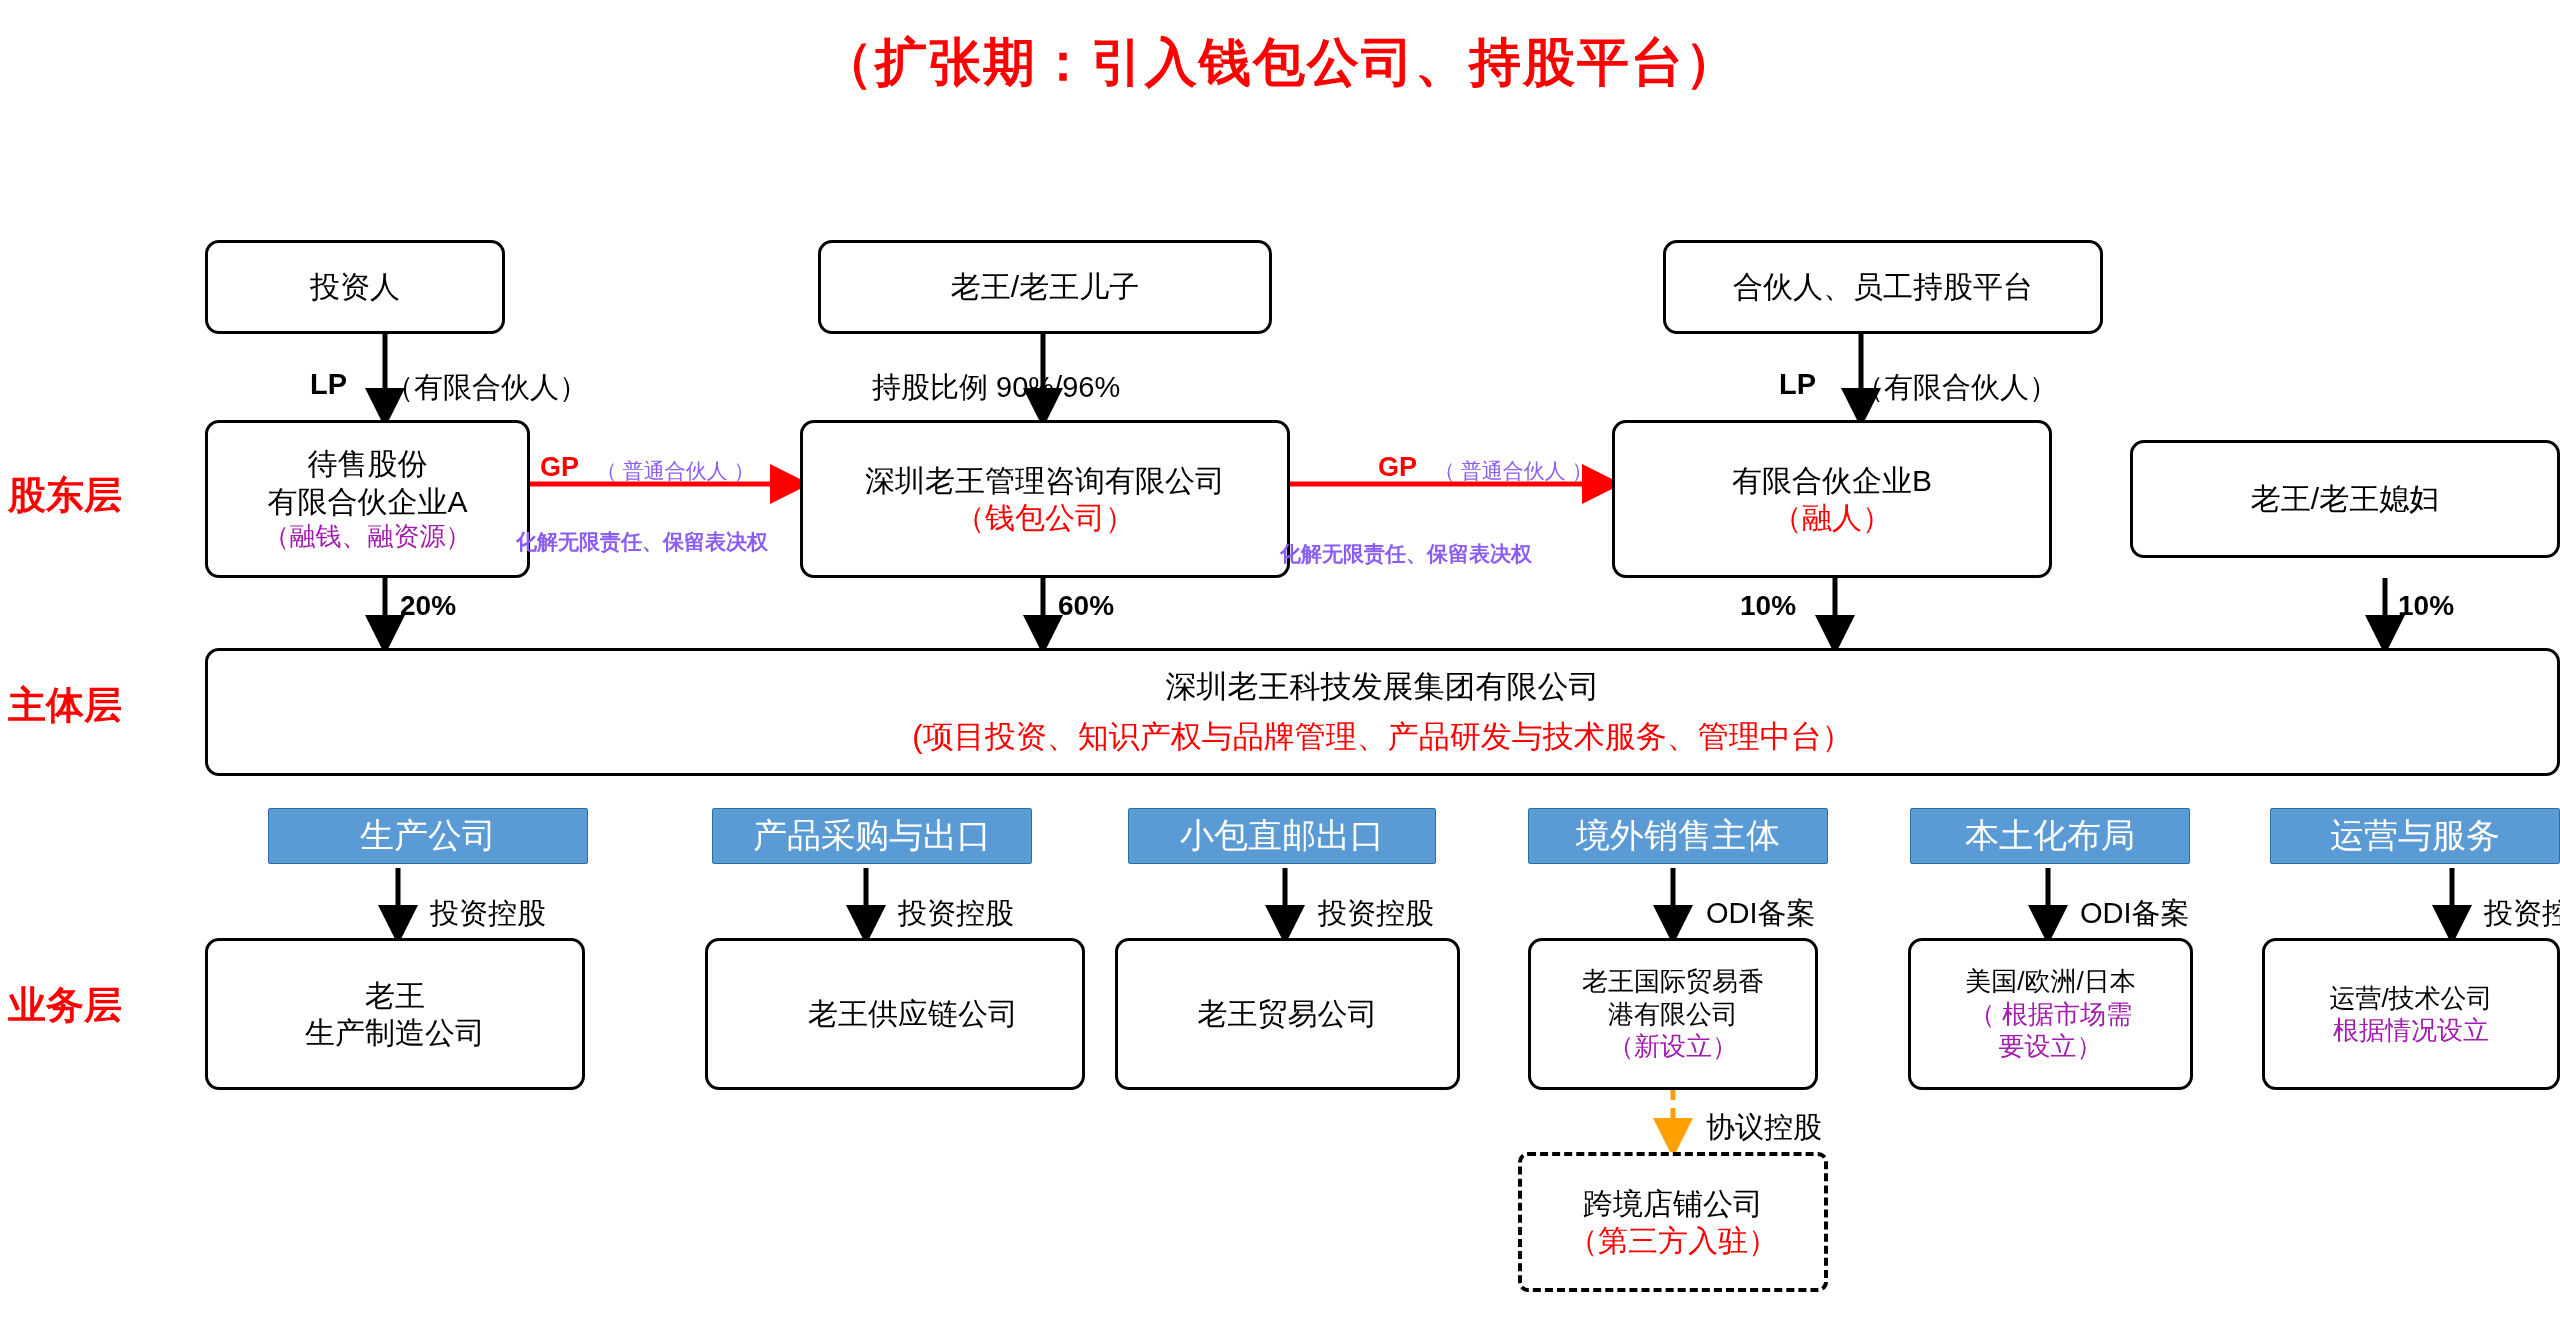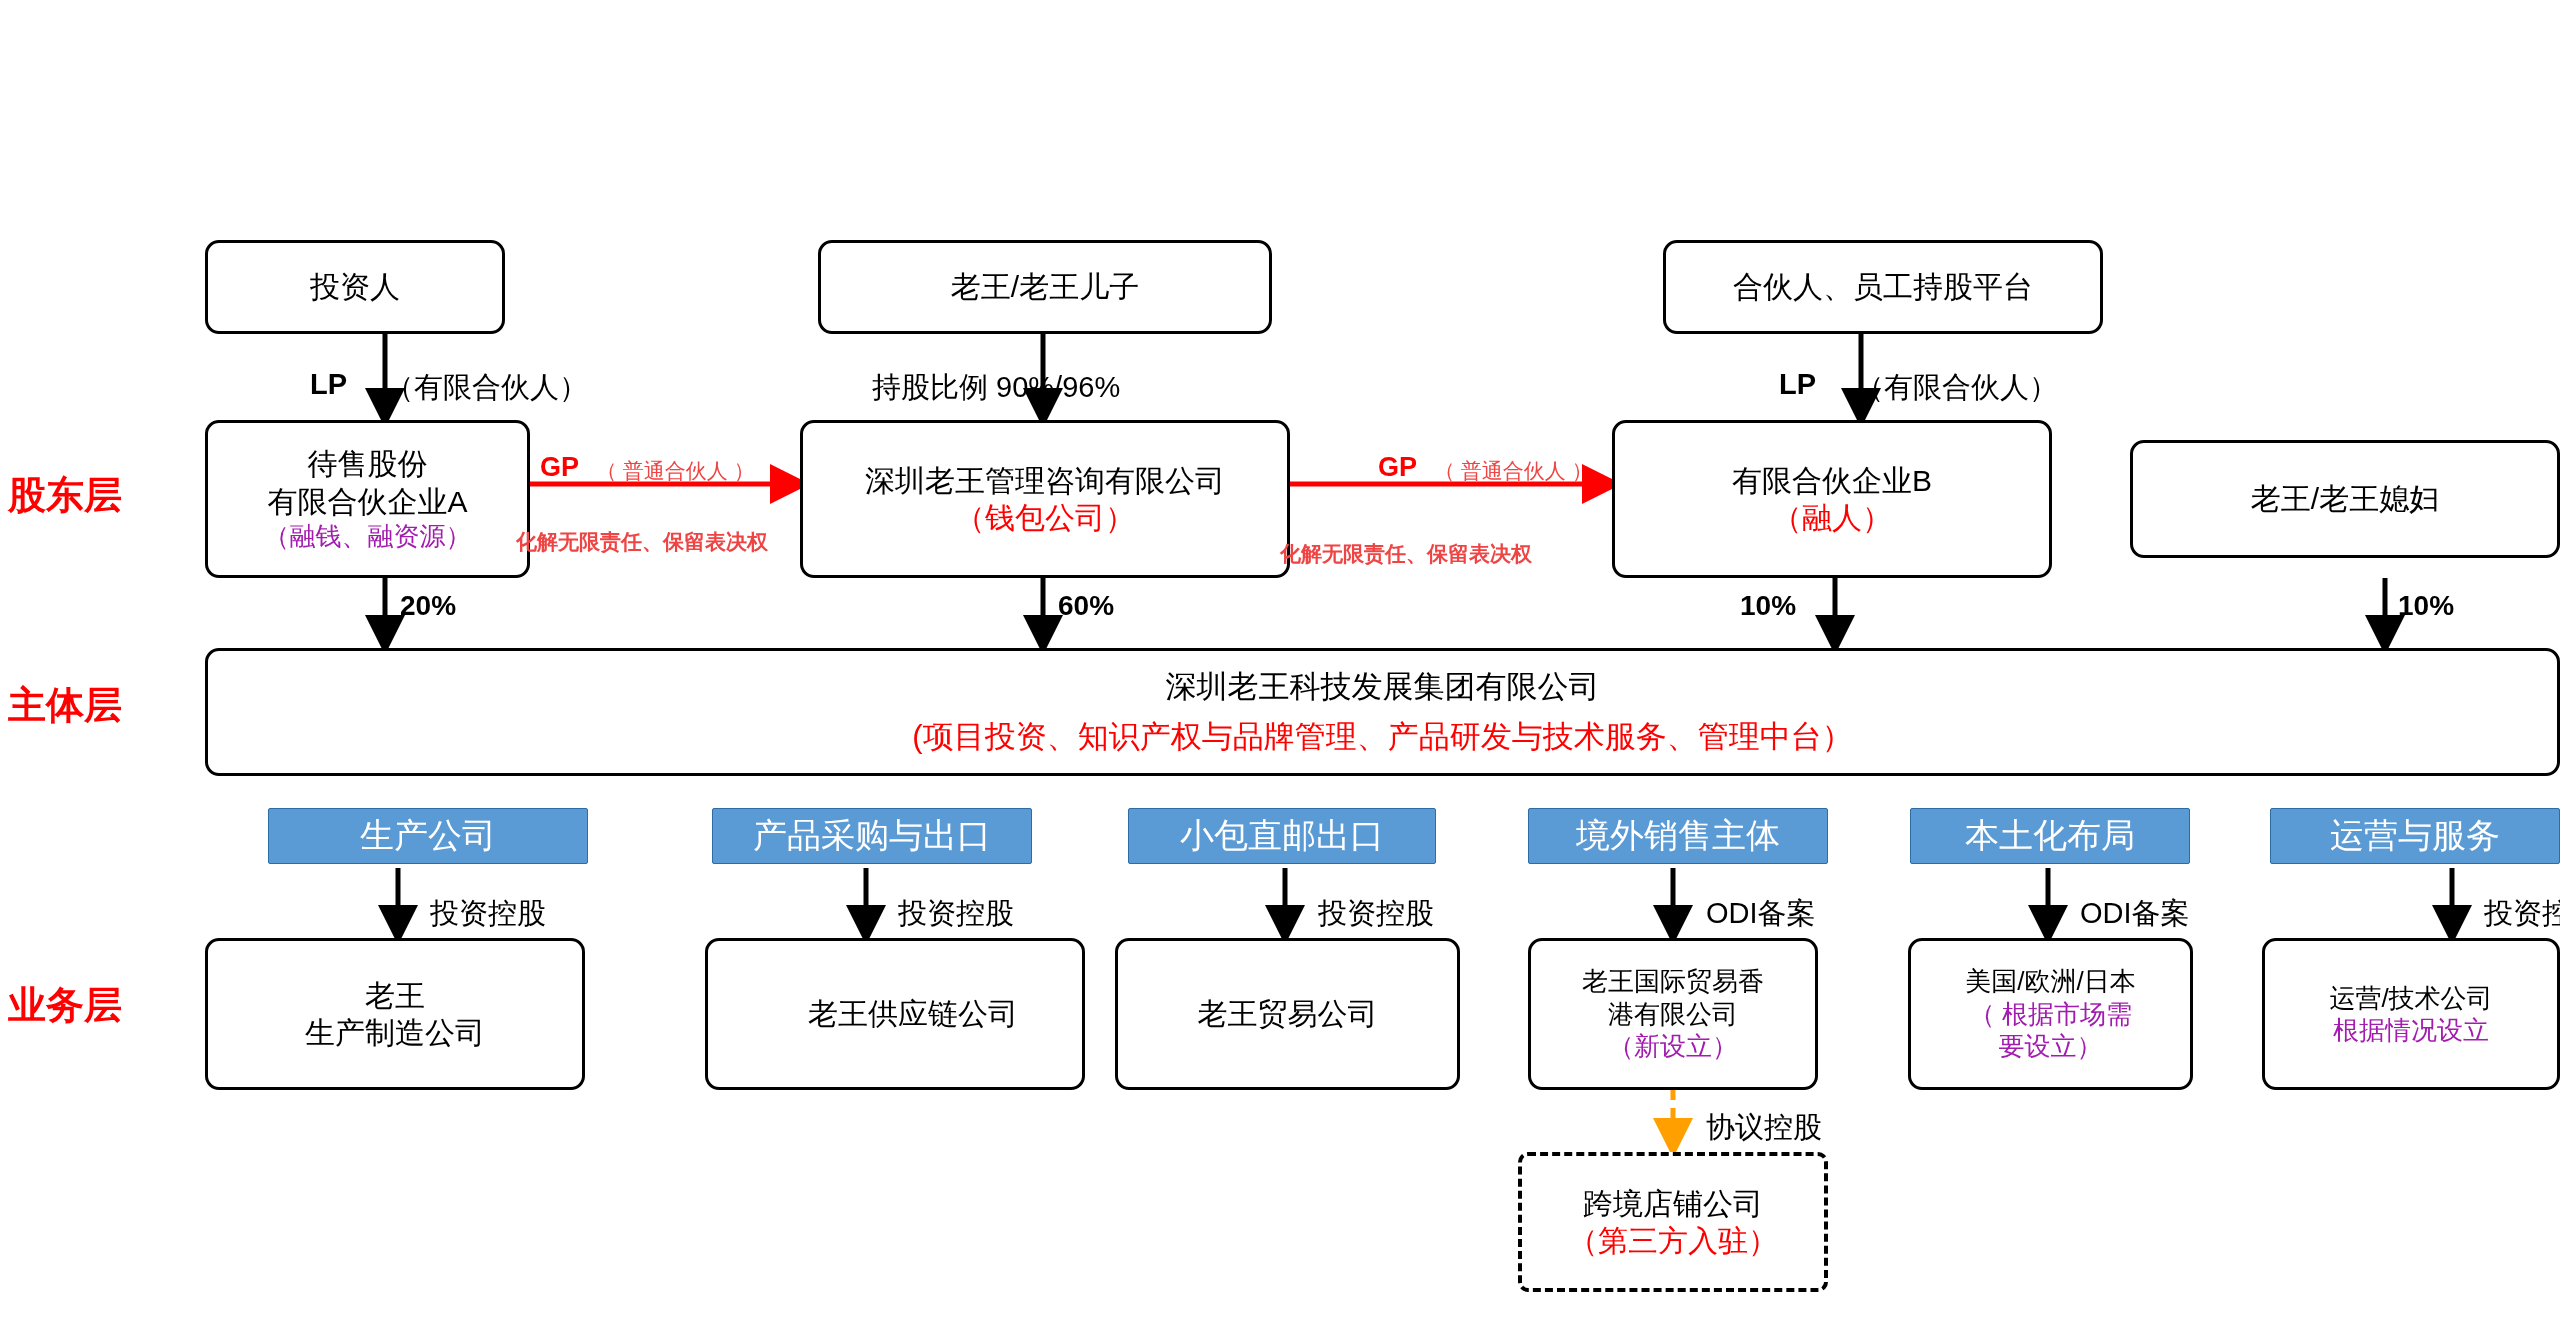--- a/index.html
+++ b/index.html
@@ -92,30 +92,31 @@
     justify-content: center;
     text-align: center;
   }
   .band .t1 { font-size: 31px; color: #000; margin-bottom: 8px; }
   .band .t2 { font-size: 31px; color: #ff0000; }
 
   
   .lbl { font-size: 29px; color: #000000; white-space: nowrap; }
   .lbl-b { font-weight: bold; }
   .lbl-red { color: #ff0000; font-weight: bold; font-size: 27px; }
-  .lbl-small { font-size: 21px; color: #ef4444; white-space: nowrap; }
+  .lbl-small { font-size: 21px; color: #8b5cf6; white-space: nowrap; }
   .lbl-pct { font-size: 28px; font-weight: bold; color: #000000; }
 
   svg.lines { position: absolute; left: 0; top: 0; width: 2560px; height: 1323px; pointer-events: none; }
 </style>
 </head>
 <body>
 
 <div id="canvas">
 
+  <div class="abs title">（扩张期：引入钱包公司、持股平台）</div>
 
   <svg class="lines" viewBox="0 0 2560 1323">
     <defs>
       <marker id="arrowBlack" markerWidth="10" markerHeight="10" refX="6" refY="4" orient="auto" markerUnits="strokeWidth">
         <path d="M0,0 L0,8 L8,4 z" fill="#000000"></path>
       </marker>
       <marker id="arrowOrange" markerWidth="10" markerHeight="10" refX="6" refY="4" orient="auto" markerUnits="strokeWidth">
         <path d="M0,0 L0,8 L8,4 z" fill="#ffa000"></path>
       </marker>
       <marker id="arrowRed" markerWidth="10" markerHeight="10" refX="6" refY="4" orient="auto" markerUnits="strokeWidth">

